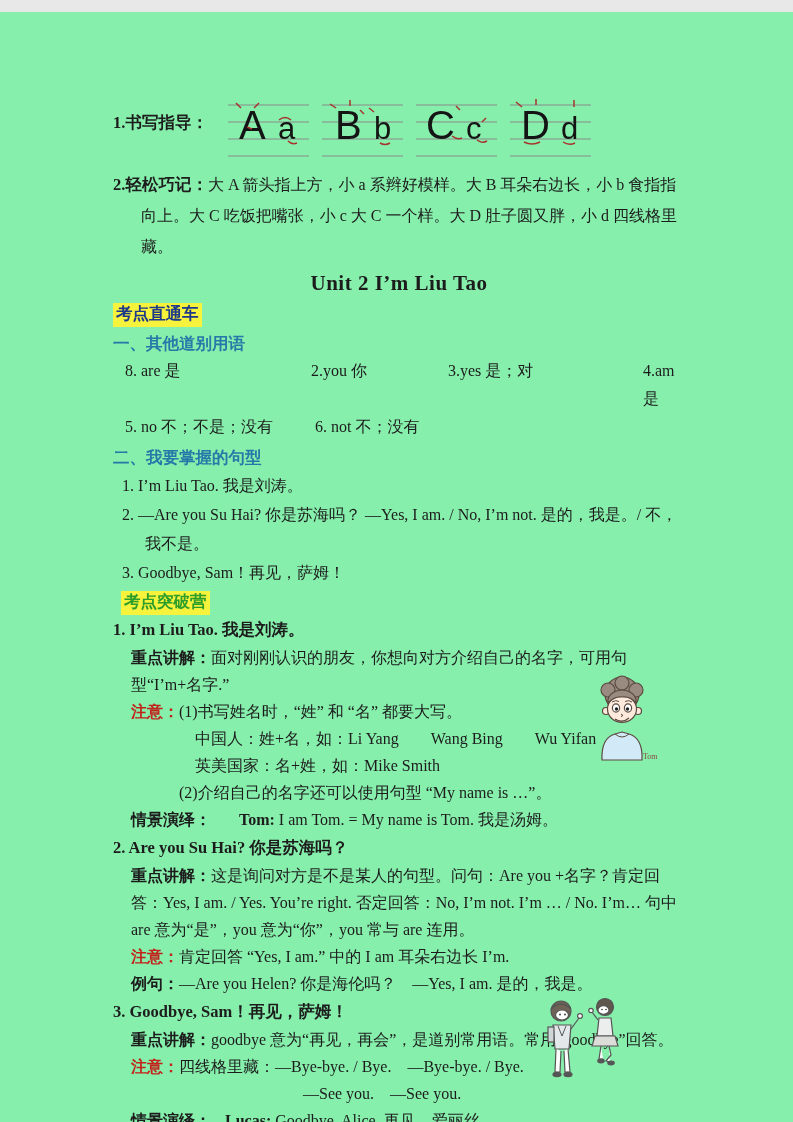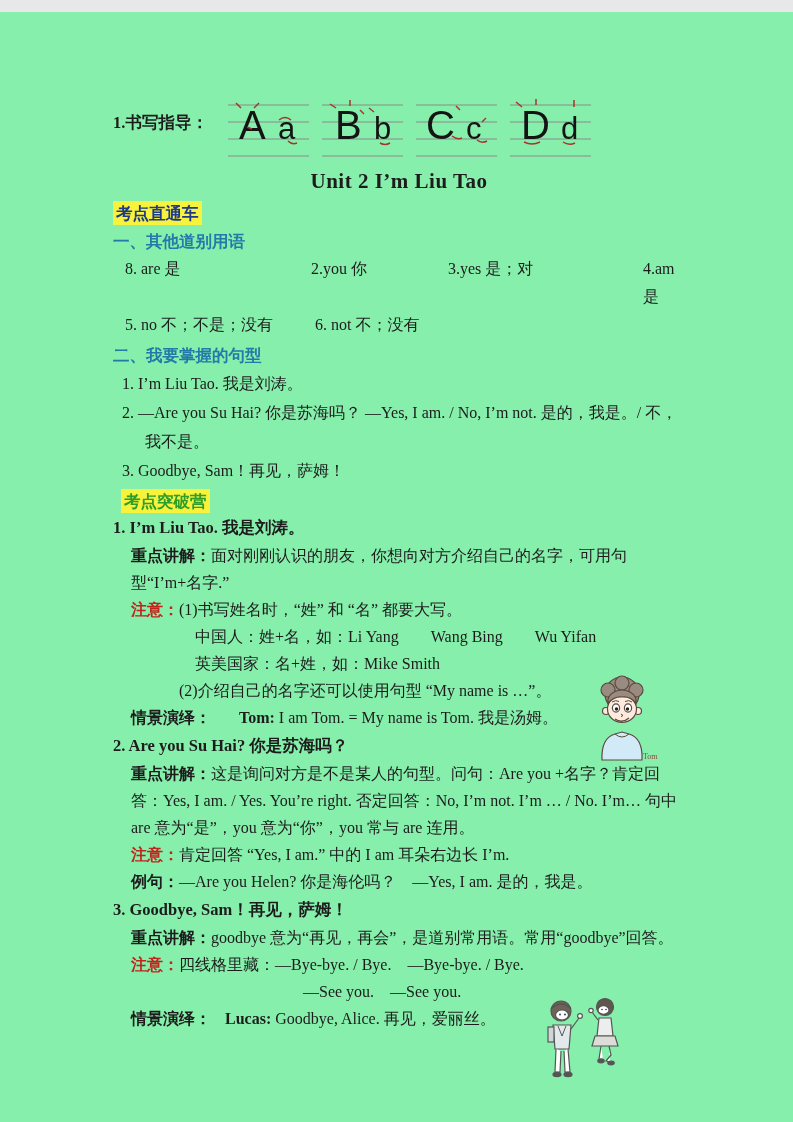--- a/index.html
+++ b/index.html
@@ -18,21 +18,21 @@
   .lettergrid { width:85px; height:62px; }
 
   
   .memo { margin-top:9px; line-height:31px; padding-left:28px; text-indent:-28px; }
   .memo .lbl { font-weight:bold; font-size:16.5px; }
 
   
   .unit-title { text-align:center; font-weight:bold; font-size:21px; margin:9px 0 7px; letter-spacing:.5px; }
 
   
-  .badge { display:inline-block; background:#f7f23b; font-family:Liberation Sans, sans-serif;
+  .badge { display:inline-block; background:#f7f23b; font-family:Liberation Mono, monospace;
            font-weight:bold; font-size:16.5px; padding:1px 3px; line-height:22px; }
   .badge.navy { color:#1d3a8a; }
   .badge.green { color:#2e9e2a; }
 
   .teal-head { color:#2579a8; font-family:"Liberation Sans", sans-serif; font-weight:bold;
                font-size:16.5px; line-height:28px; margin-top:2px; }
 
   
   .vocab { margin-left:12px; line-height:28px; }
   .vocab-row1 { display:grid; grid-template-columns:186px 137px 195px 1fr; }
@@ -133,20 +133,21 @@
             <path d="M8,6 l6,5"></path>
               <path d="M28,3 l0,6"></path>
               <path d="M16,46 q8,4 16,0"></path>
               <path d="M66,4 l0,7"></path>
               <path d="M55,46 q6,4 12,1"></path>
           </g>
         </svg>
       </div>
     </div>
 
+    <p class="memo"><span class="lbl">2.轻松巧记：</span><span>大 A 箭头指上方，小 a 系辫好模样。大 B 耳朵右边长，小 b 食指指向上。大 C 吃饭把嘴张，小 c 大 C 一个样。大 D 肚子圆又胖，小 d 四线格里藏。</span></p>
 
     <h1 class="unit-title">Unit 2 I’m Liu Tao</h1>
 
     <div><span class="badge navy">考点直通车</span></div>
 
     <div class="teal-head">一、其他道别用语</div>
 
     <div class="vocab">
       <div class="vocab-row1">
         <span>8. are 是</span>

